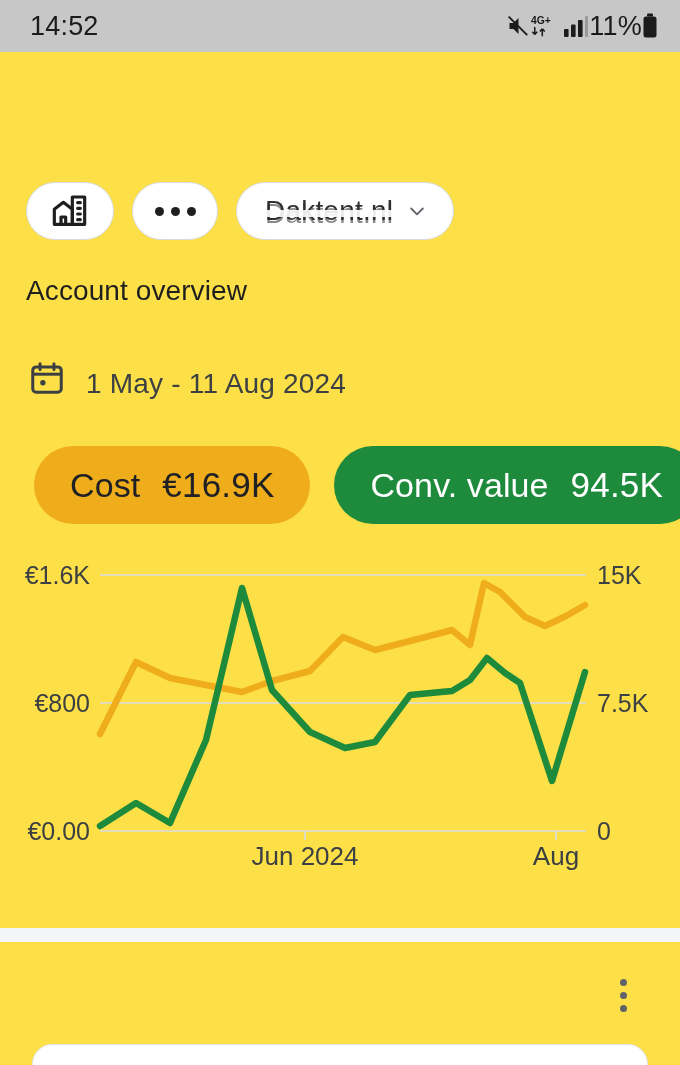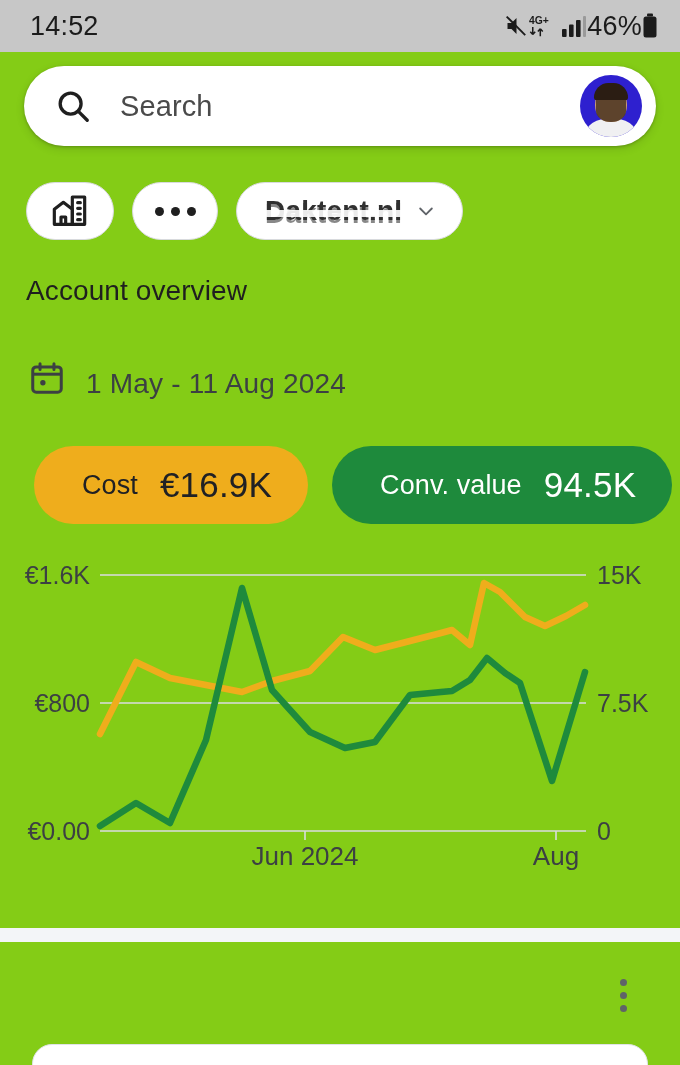--- a/index.html
+++ b/index.html
@@ -2,21 +2,21 @@
 <html><head>
 <meta charset="utf-8">
 <style>
   * { box-sizing: border-box; margin: 0; padding: 0; }
   html, body {
     width: 680px; height: 1065px;
     font-family: "Liberation Sans", "DejaVu Sans", sans-serif;
     background: #ffffff;
     overflow: hidden;
   }
-  #app { position: relative; width: 680px; height: 1065px; background:#84cc16; }
+  #app { position: relative; width: 680px; height: 1065px; background:#fde047; }
 
   
   .statusbar {
     position: absolute; top:0; left:0; width:680px; height:52px;
     background:#c7c7c7; display:flex; align-items:center;
     padding: 0 22px 0 30px; color:#1b1b1b;
   }
   .status-time { font-size:27px; letter-spacing:0.2px; }
   .status-right { margin-left:auto; display:flex; align-items:center; gap:0; }
   .status-pct { font-size:27px; letter-spacing:0.2px; }
@@ -58,21 +58,21 @@
   
   .chips { position:absolute; top:182px; left:26px; display:flex; gap:18px; }
   .chip {
     height:58px; border:1px solid #d8dadd; border-radius:29px;
     background:#fff; display:flex; align-items:center; justify-content:center;
     padding:0 24px;
   }
   .chip.icon-only { width:88px; padding:0; }
   .chip.dots { width:86px; padding:0; gap:7px; }
   .dot { width:9px; height:9px; border-radius:50%; background:#1f1f1f; }
-  .chip.account { padding:0 26px 0 28px; gap:14px; position:relative;font-weight:bold; }
+  .chip.account { padding:0 26px 0 28px; gap:14px; position:relative; }
   .chip-label {
     font-size:28px; color:#1f1f1f; letter-spacing:0.2px;
     position:relative; white-space:nowrap;
   }
   
   .chip-label.obscured {
     filter: blur(0.6px);
     text-shadow: 0 3px 0 rgba(20,20,20,0.55), 0 -2px 0 rgba(255,255,255,0.9);
     opacity:.92;
   }
@@ -93,21 +93,21 @@
   .date-text { font-size:28px; color:#3c4043; letter-spacing:0.2px;margin-top:12px; }
 
   
   .metrics {
     position:absolute; top:446px; left:34px; display:flex; align-items:center; gap:24px;
   }
   .metric {
     height:78px; border-radius:39px; display:flex; align-items:center; gap:22px;
     padding:0 36px; white-space:nowrap;
   }
-  .metric .m-label { font-size:27px; letter-spacing:0.1px;margin-left:12px; }
+  .metric .m-label { font-size:34px; letter-spacing:0.1px; }
   .metric .m-value { font-size:35px; letter-spacing:0.2px; }
   .metric.cost { background:#efad1c; color:#202124; }
   .metric.convval { background:#1e8a3c; color:#ffffff; }
   .metric.ghost {
     background:#fff; border:1px solid #dadce0; width:70px; padding:0; overflow:hidden;
   }
 
   
   .chart-wrap { position:absolute; top:556px; left:0; width:680px; height:320px;padding-left:33px; }
   .chart-svg { position:absolute; inset:0; }
@@ -154,45 +154,30 @@
         </svg>
       </span>
       <span>
         <svg class="icon-svg" width="26" height="24" viewBox="0 0 26 24" fill="#1b1b1b">
           <rect x="1" y="15" width="4.6" height="8" rx="1"></rect>
           <rect x="8" y="10.5" width="4.6" height="12.5" rx="1"></rect>
           <rect x="15" y="6" width="4.6" height="17" rx="1"></rect>
           <rect x="22" y="2" width="3" height="21" rx="1" fill="#9a9a9a"></rect>
         </svg>
       </span>
-      <span class="status-pct">46%</span>
+      <span class="status-pct">11%</span>
       <span>
         <svg class="icon-svg" width="16" height="26" viewBox="0 0 16 26" fill="#1b1b1b">
           <rect x="5" y="0.5" width="6" height="3" rx="1"></rect>
           <rect x="1.5" y="3.5" width="13" height="21" rx="2.5"></rect>
         </svg>
       </span>
     </span>
   </div>
 
-  <div class="searchbar">
-    <span>
-      <svg class="icon-svg" width="38" height="38" viewBox="0 0 24 24" fill="none" stroke="#1f1f1f" stroke-width="2.1">
-        <circle cx="10.5" cy="10.5" r="6.6"></circle>
-        <path d="M15.4 15.4L21 21" stroke-linecap="round"></path>
-      </svg>
-    </span>
-    <span class="search-placeholder">Search</span>
-    <span class="avatar">
-      <span class="shirt"></span>
-      <span class="face"></span>
-      <span class="hair"></span>
-      <span class="beard"></span>
-    </span>
-  </div>
 
   <div class="chips">
 
     <div class="chip icon-only">
       <span>
         <svg class="icon-svg" width="40" height="40" viewBox="0 0 24 24" fill="none" stroke="#1f1f1f" stroke-width="1.9" stroke-linejoin="round">
           <path d="M2.6 20V11l5.4-4.2L13.4 11v9z"></path>
           <path d="M6.6 20v-4.4h2.8V20"></path>
           <path d="M13.4 20V3.6h7.4V20z"></path>
           <path d="M16.6 7h1.6M16.6 10.4h1.6M16.6 13.8h1.6M16.6 17.2h1.6" stroke-linecap="round"></path>

